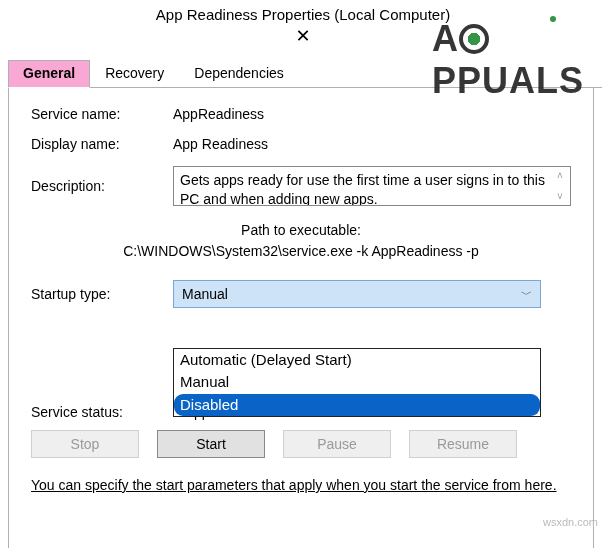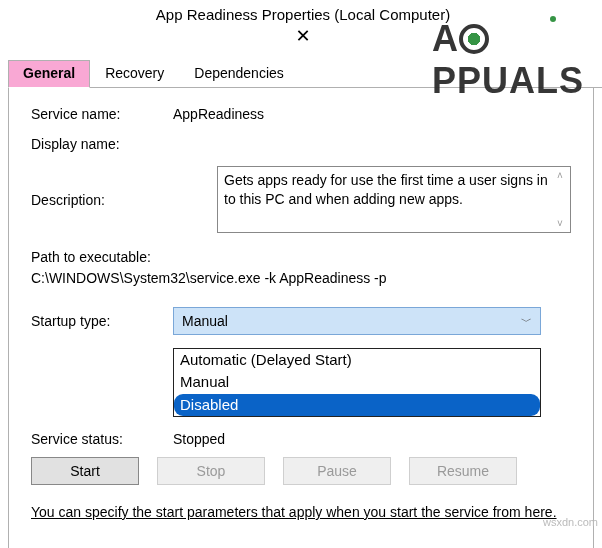--- a/index.html
+++ b/index.html
@@ -104,36 +104,35 @@
     .label-col {
       width: 142px;
       flex: 0 0 142px;
     }
     .value-col { flex: 1; }
     
     .desc-box {
       border: 1px solid #888;
       background: #fff;
       padding: 4px 20px 4px 6px;
-      height: 67px;
+      height: 40px;
       position: relative;
       font-size: 14px;
       line-height: 1.35;
       overflow: hidden;
-      margin-left: 44px;
     }
     .desc-scroll {
       position: absolute;
       right: 2px; top: 2px; bottom: 2px;
       width: 16px;
       display:flex; flex-direction:column; justify-content:space-between;
       color:#999; font-size:10px; text-align:center;
     }
     
-    .path-block { margin: 4px 0 18px 0; line-height:1.5; }
+    .path-block { margin: 4px 0 18px 0; line-height:1.5;text-align:center; }
     
     .select-box {
       border: 1px solid #7aa7d8;
       background: #cde3f8;
       height: 28px;
       display:flex; align-items:center; justify-content:space-between;
       padding: 0 8px;
       width: 368px;
     }
     .select-arrow { font-size:11px; color:#555; }
@@ -222,20 +221,21 @@
 
 <div class="panel">
 
   <div class="row">
     <div class="label-col">Service name:</div>
     <div class="value-col">AppReadiness</div>
   </div>
 
   <div class="row">
     <div class="label-col">Display name:</div>
+    <div class="value-col">App Readiness</div>
   </div>
 
   <div class="row">
     <div class="label-col">Description:</div>
     <div class="value-col">
       <div class="desc-box">
         <span>Gets apps ready for use the first time a user signs in to this PC and when adding new apps.</span>
         <div class="desc-scroll">
           <span>˄</span>
           <span>˅</span>
@@ -264,22 +264,22 @@
     <div class="opt">Manual</div>
     <div class="opt sel">Disabled</div>
   </div>
 
   <div class="status-row">
     <div class="label-col">Service status:</div>
     <div class="value-col">Stopped</div>
   </div>
 
   <div class="btn-row">
+    <div class="btn disabled">Stop</div>
     <div class="btn enabled">Start</div>
-    <div class="btn disabled">Stop</div>
     <div class="btn disabled">Pause</div>
     <div class="btn disabled">Resume</div>
   </div>
 
   <div class="footer-note">You can specify the start parameters that apply when you start the service from here.</div>
 
 </div>
 
 <div class="src">wsxdn.com</div>
 

